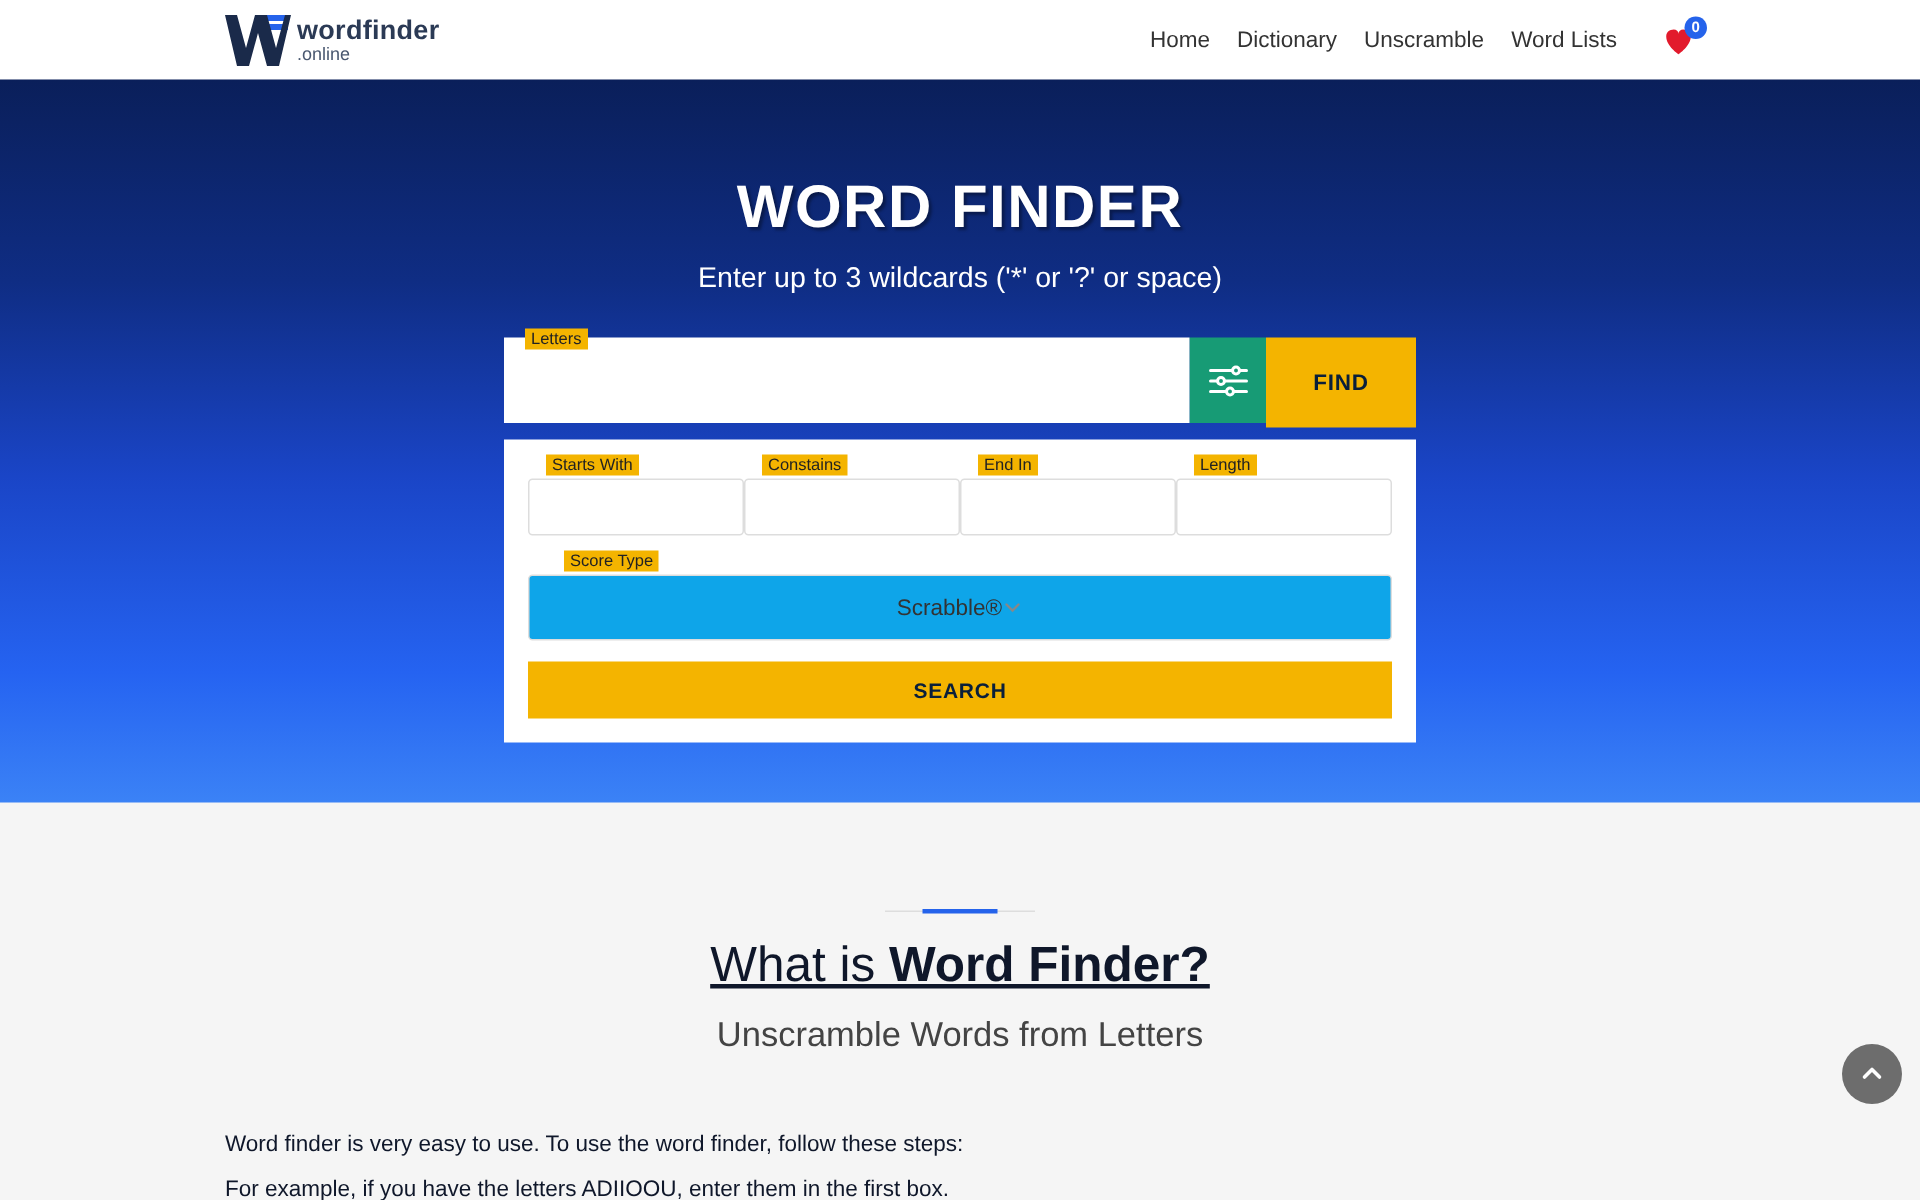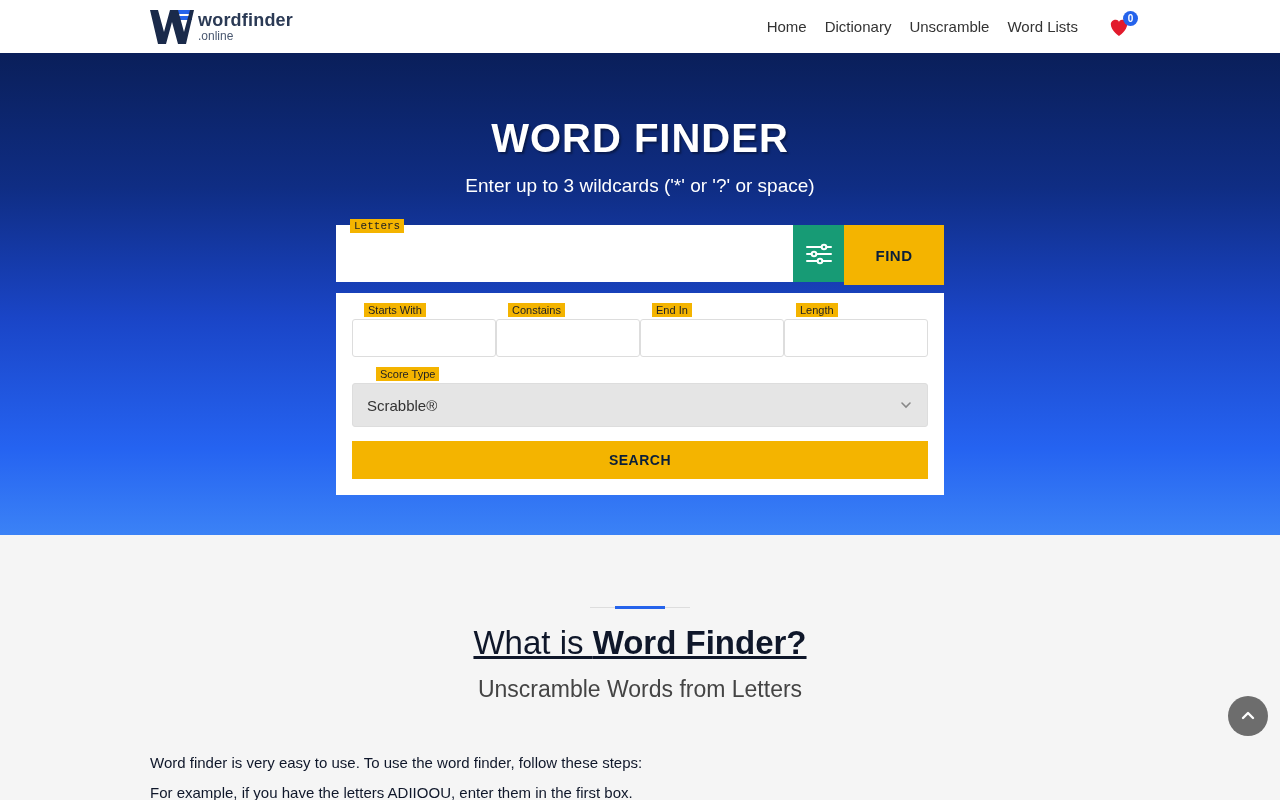--- a/index.html
+++ b/index.html
@@ -20,32 +20,32 @@
 
   
   .hero { background: linear-gradient(180deg, #0a1f5a 0%, #0f2d84 28%, #1a45c7 55%, #2563f1 82%, #3b82f6 100%); padding: 63px 0 40px; }
   .hero-inner { max-width: 608px; margin: 0 auto; text-align: center; }
   .hero h1 { color: #fff; font-size: 40px; font-weight: 800; letter-spacing: 1px; text-shadow: 2px 2px 2px rgba(0,0,0,0.35); }
   .hero .subtitle { color: #fff; font-size: 19px; margin-top: 14px; }
 
   .search-row { display: flex; margin-top: 28px; }
   .letters-wrap { position: relative; flex: 1; }
   .letters-input { width: 100%; height: 57px; border: none; outline: none; padding: 0 18px; font-size: 18px; background: #fff; }
-  .field-label { position: absolute; top: -6px; left: 14px; background: #f4b400; color: #222; font-size: 11px; padding: 1px 4px; font-weight: 500; font-family: Liberation Mono, monospace; }
+  .field-label { position: absolute; top: -6px; left: 14px; background: #f4b400; color: #222; font-size: 11px; padding: 1px 4px; font-weight: 500; }
   .filter-btn { width: 51px; height: 57px; background: #179b75; display: flex; align-items: center; justify-content: center; cursor: pointer; }
   .find-btn { width: 100px; height: 60px; background: #f4b400; color: #0a1f3a; font-weight: 700; font-size: 15px; border: none; cursor: pointer; letter-spacing: 0.5px; }
 
   
   .adv-panel { background: #fff; margin-top: 8px; padding: 26px 16px 16px; text-align: left; }
   .adv-row1 { display: flex; }
   .adv-field { position: relative; flex: 1; }
   .adv-input { width: 100%; height: 38px; border: 1px solid #ddd; border-radius: 3px; padding: 0 12px; font-size: 14px; outline: none; }
   .adv-label { position: absolute; top: -16px; left: 12px; background: #f4b400; color: #222; font-size: 11px; padding: 1px 4px; font-weight: 500; }
   .adv-row2 { margin-top: 26px; position: relative; }
-  .adv-select { width: 100%; height: 44px; border: 1px solid #ddd; border-radius: 3px; padding: 0 14px; font-size: 15px; color: #333; background: #e5e5e5; display: flex; align-items: center; justify-content: space-between; cursor: pointer; }
+  .adv-select { width: 100%; height: 44px; border: 1px solid #ddd; border-radius: 3px; padding: 0 14px; font-size: 15px; color: #333; background: #0ea5e9; display: flex; align-items: center; justify-content: center; cursor: pointer; }
   .search-btn { width: 100%; height: 38px; margin-top: 14px; background: #f4b400; color: #0a1f3a; font-weight: 700; font-size: 14px; border: none; cursor: pointer; letter-spacing: 0.5px; }
 
   
   .info { padding: 72px 150px 0; text-align: center; }
   .divider { width: 100px; height: 1px; background: #ddd; margin: 0 auto 16px; display: flex; justify-content: center; }
   .divider .mid { width: 50px; height: 3px; background: #2563eb; margin-top: -1px; }
   .info h2 { font-size: 33px; color: #0f172a; font-weight: 400; text-decoration: underline; }
   .info h2 strong { font-weight: 700; }
   .info .sub { font-size: 23px; color: #444; margin-top: 14px; }
   .info-body { text-align: left; margin-top: 48px; font-size: 15px; color: #0f172a; line-height: 1.6; }

